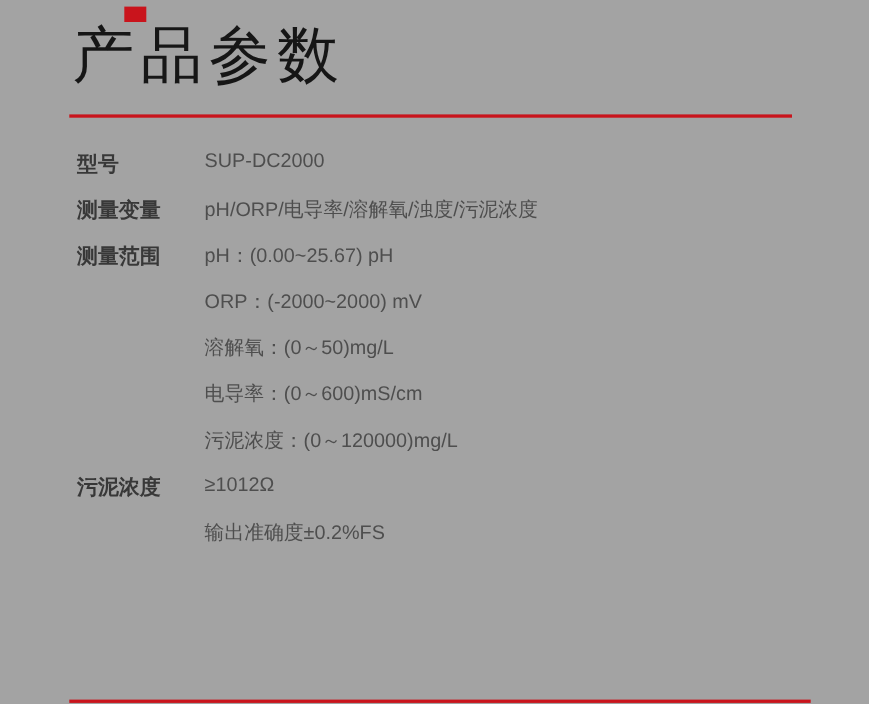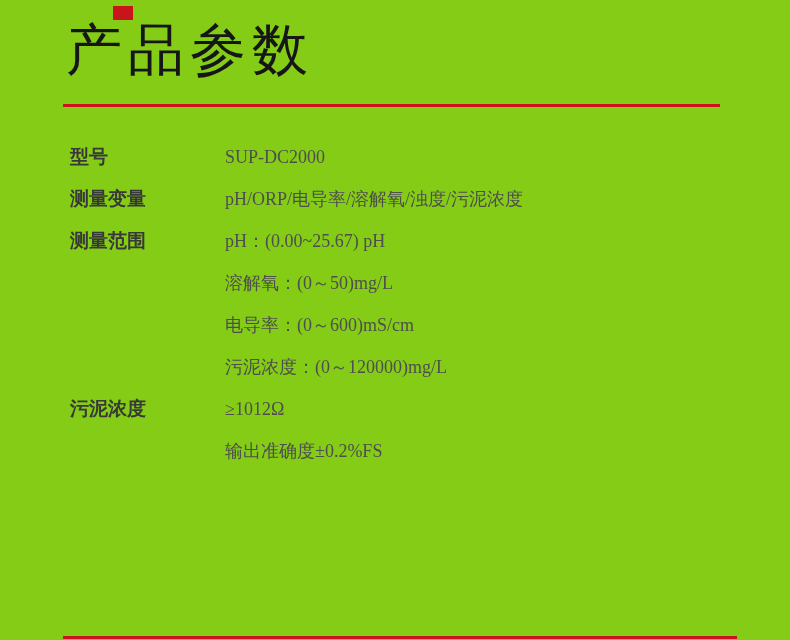--- a/index.html
+++ b/index.html
@@ -6,22 +6,21 @@
   html, body { width: 790px; height: 640px; }
   body {
     font-family: "Liberation Sans", "DejaVu Sans", sans-serif;
     background: #f5f5f5;
     position: relative;
     overflow: hidden;
   }
   .page {
     position: absolute;
     inset: 0;
-    background: #84cc16;
-    font-family: Liberation Serif, serif;
+    background: #a3a3a3;
   }
   .red-square-fragment {
     position: absolute;
     left: 113px;
     top: 6px;
     width: 20px;
     height: 14px;
     background: #c9141c;
   }
   .page-title {
@@ -43,24 +42,23 @@
     background: #c9141c;
   }
   .spec-table {
     position: absolute;
     left: 70px;
     top: 136px;
     width: 680px;
   }
   .spec-row {
     display: flex;
-    align-items: center;
+    align-items: flex-start;
     height: 42px;
     white-space: nowrap;
-    gap: 39px;
   }
   .spec-label {
     width: 116px;
     flex: 0 0 116px;
     font-size: 19px;
     font-weight: 700;
     color: #383838;
   }
   .spec-value {
     font-size: 18px;
@@ -97,20 +95,24 @@
     <div class="spec-row">
       <div class="spec-label">测量变量</div>
       <div class="spec-value">pH/ORP/电导率/溶解氧/浊度/污泥浓度</div>
     </div>
 
     <div class="spec-row">
       <div class="spec-label">测量范围</div>
       <div class="spec-value">pH：(0.00~25.67) pH</div>
     </div>
 
+    <div class="spec-row">
+      <div class="spec-label"></div>
+      <div class="spec-value">ORP：(-2000~2000) mV</div>
+    </div>
 
     <div class="spec-row">
       <div class="spec-label"></div>
       <div class="spec-value">溶解氧：(0～50)mg/L</div>
     </div>
 
 
     <div class="spec-row">
       <div class="spec-label"></div>
       <div class="spec-value">电导率：(0～600)mS/cm</div>

